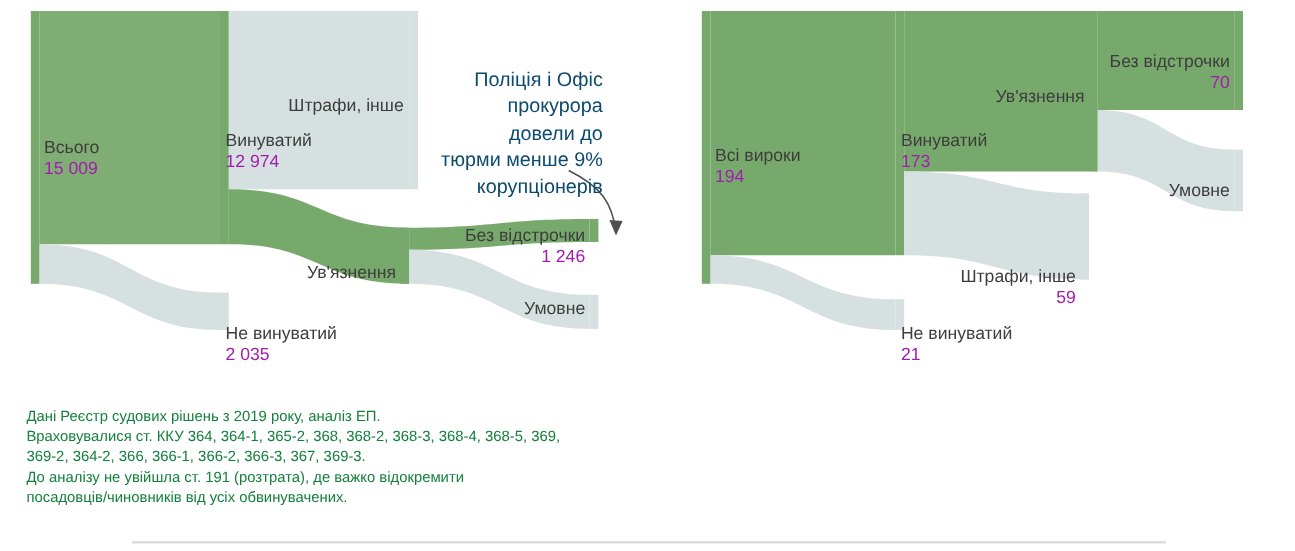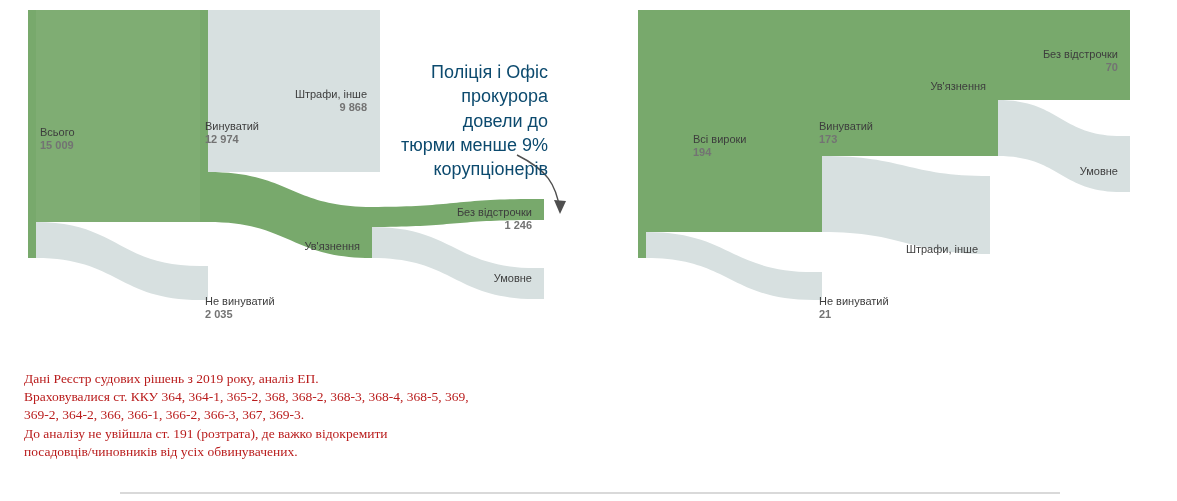--- a/index.html
+++ b/index.html
@@ -31,55 +31,53 @@
     position: absolute;
     top: 0;
     left: 0;
   }
   .sankey-svg {
     display: block;
   }
 
   .node-label {
     position: absolute;
-    font-size: 11px;
+    font-size: 16px;
     line-height: 1.18;
     color: #4f4f4f;
     white-space: nowrap;
     pointer-events: none;
   }
   .node-label .name {
     display: block;
     color: #3d3d3d;
   }
   .node-label .value {
     display: block;
-    color: #737373;
-    font-weight: bold;
+    color: #a21caf;
   }
   .node-label.right-align {
     text-align: right;
   }
 
   .annotation {
     position: absolute;
     font-size: 18px;
     line-height: 1.35;
     color: #0c4a6e;
     text-align: right;
     white-space: pre-line;
   }
 
   .footnote {
     position: absolute;
     font-size: 13.5px;
     line-height: 1.35;
-    color: #b91c1c;
+    color: #15803d;
     white-space: pre-line;
-    font-family: Liberation Serif, serif;
   }
   #footnote-left  { left: 24px;  top: 370px; width: 560px; }
 
   .bottom-rule {
     position: absolute;
     left: 120px;
     top: 492px;
     width: 940px;
     height: 2px;
     background: #d9d9d9;
@@ -136,21 +134,20 @@
       <span class="value">12 974</span>
     </div>
 
     <div class="node-label" style="left:205px; top:295px;">
       <span class="name">Не винуватий</span>
       <span class="value">2 035</span>
     </div>
 
     <div class="node-label right-align" style="left:155px; top:88px; width:212px;">
       <span class="name">Штрафи, інше</span>
-      <span class="value">9 868</span>
     </div>
 
     <div class="node-label right-align" style="left:150px; top:240px; width:210px;">
       <span class="name">Ув'язнення</span>
     </div>
 
     <div class="node-label right-align" style="left:350px; top:206px; width:182px;">
       <span class="name">Без відстрочки</span>
       <span class="value">1 246</span>
     </div>
@@ -198,41 +195,42 @@
         <path d="M398,10 C460,10 460,10 522,10 L522,100 C460,100 460,100 398,100 Z" fill="#78a96c"></path>
 
         <path d="M398,100 C460,100 460,136 522,136 L522,192 C460,192 460,156 398,156 Z" fill="#d7e0e0"></path>
 
         <rect x="522" y="10" width="8" height="90" fill="#78a96c"></rect>
 
         <rect x="522" y="136" width="8" height="56" fill="#d7e0e0"></rect>
       </svg>
     </div>
 
-    <div class="node-label" style="left:50px; top:133px;margin-left:43px;">
+    <div class="node-label" style="left:50px; top:133px;">
       <span class="name">Всі вироки</span>
       <span class="value">194</span>
     </div>
 
     <div class="node-label" style="left:219px; top:120px;">
       <span class="name">Винуватий</span>
       <span class="value">173</span>
     </div>
 
     <div class="node-label" style="left:219px; top:295px;">
       <span class="name">Не винуватий</span>
       <span class="value">21</span>
     </div>
 
     <div class="node-label right-align" style="left:210px; top:80px; width:176px;">
       <span class="name">Ув'язнення</span>
     </div>
 
     <div class="node-label right-align" style="left:200px; top:243px; width:178px;">
       <span class="name">Штрафи, інше</span>
+      <span class="value">59</span>
     </div>
 
     <div class="node-label right-align" style="left:340px; top:48px; width:178px;">
       <span class="name">Без відстрочки</span>
       <span class="value">70</span>
     </div>
 
     <div class="node-label right-align" style="left:380px; top:165px; width:138px;">
       <span class="name">Умовне</span>
     </div>

